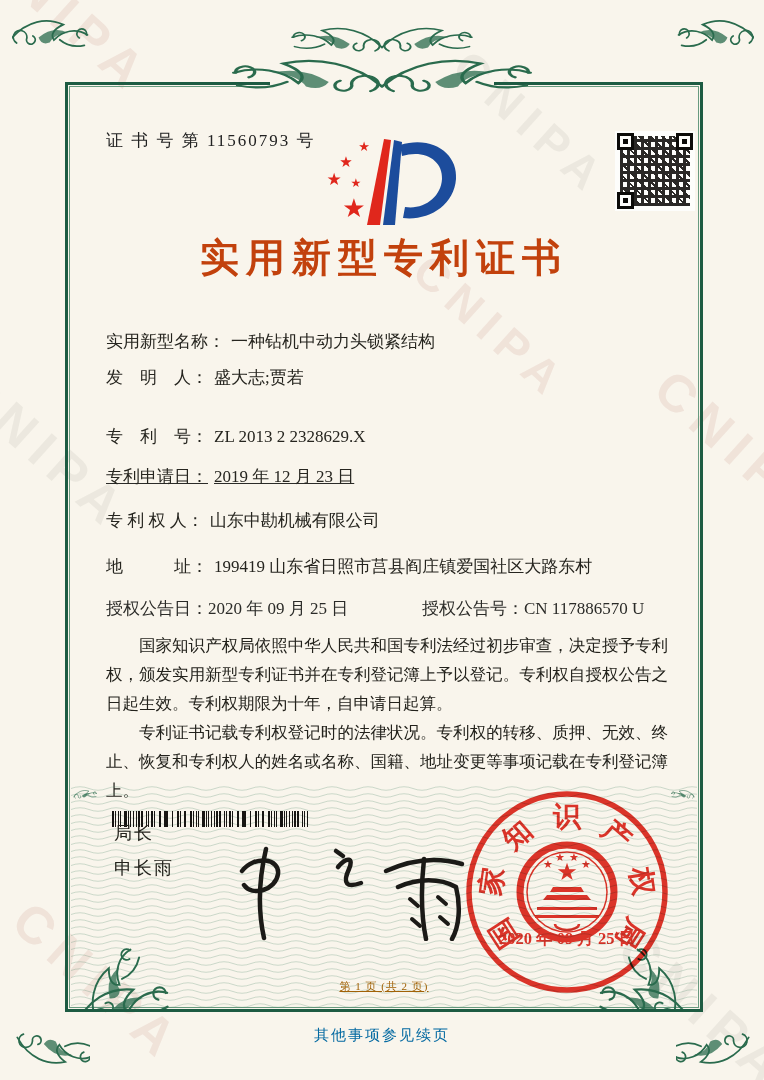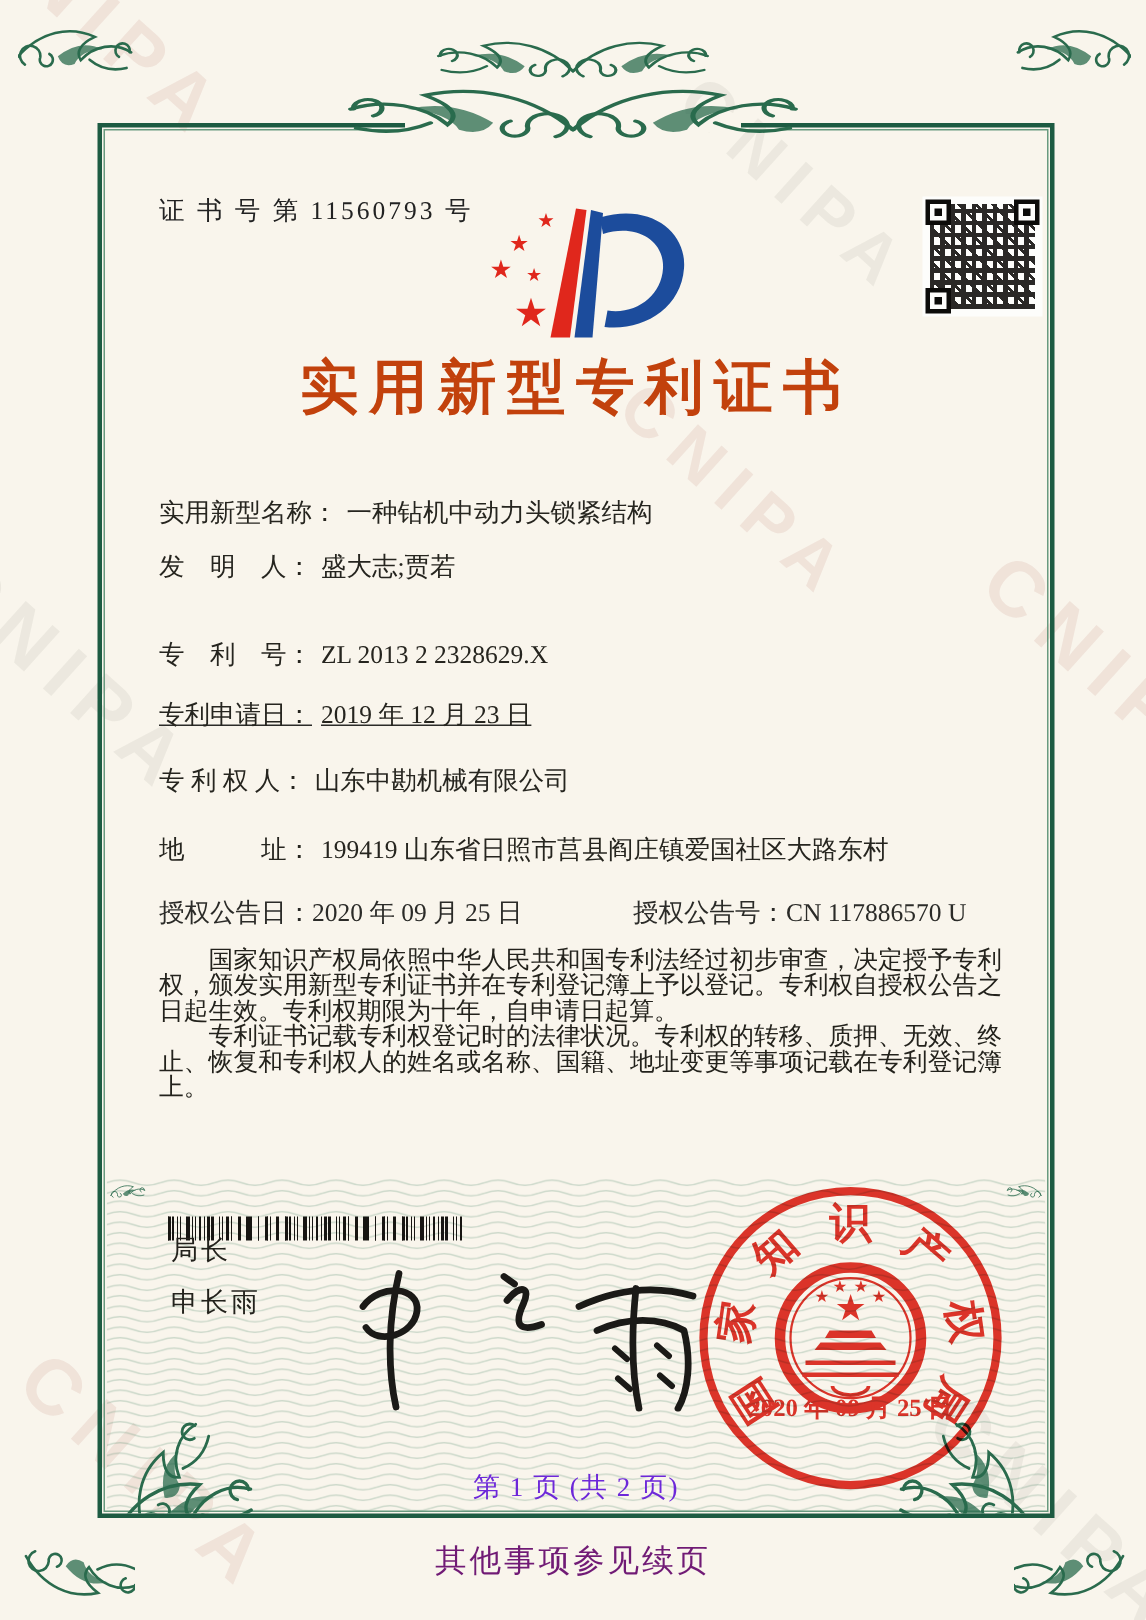--- a/index.html
+++ b/index.html
@@ -40,36 +40,36 @@
     position:absolute; left:0; top:146px; width:100%; text-align:center;
     font-size:39px; font-weight:bold; letter-spacing:7px; color:#c2410c;
   }
   
   .field{position:absolute; left:38px; right:30px; font-size:17px; white-space:nowrap;}
   .flabel{color:#26251f;}
   .fvalue{color:#26251f; margin-left:6px;}
   .grant-row{position:absolute; left:38px; top:512px; width:580px; font-size:17px; white-space:nowrap;}
   .grant-no{position:absolute; left:316px; top:0;}
   
-  .paras{position:absolute; left:38px; top:546px; width:562px; font-size:16.5px; line-height:17px; text-align:justify; color:#23221c;}
+  .paras{position:absolute; left:38px; top:546px; width:562px; font-size:16.5px; line-height:29px; text-align:justify; color:#23221c;}
   .paras p{margin:0; text-indent:2em;}
   
   .band{position:absolute; left:3px; top:700px; width:626px; height:224px; overflow:hidden; z-index:1;}
   .band svg.wavy{position:absolute; inset:0;}
   
   .barcode{position:absolute; left:44px; top:726px; width:196px; height:16px; z-index:2;
     background:
       repeating-linear-gradient(90deg,#171512 0 2px,transparent 2px 3px,#171512 3px 4px,transparent 4px 8px,#171512 8px 9px,transparent 9px 13px),
       repeating-linear-gradient(90deg,#171512 0 1px,transparent 1px 6px);}
   .signer{position:absolute; left:46px; top:736px; font-size:18px; letter-spacing:2px; z-index:2; color:#23221c;}
   .signer div{margin-bottom:11px;}
   .signature{position:absolute; left:158px; top:756px; z-index:2;}
   .seal{position:absolute; left:393px; top:701px; width:212px; height:212px; z-index:3; mix-blend-mode:multiply; opacity:.95;}
-  .page-no{position:absolute; left:0; top:894px; width:100%; text-align:center; font-size:18px; letter-spacing:1px; z-index:2; color:#6d28d9;}
-  .footer-note{position:absolute; left:0; top:1026px; width:100%; text-align:center; font-size:21px; letter-spacing:2px; color:#701a75;}
+  .page-no{position:absolute; left:0; top:894px; width:100%; text-align:center; font-size:11px; letter-spacing:1px; z-index:2; color:#a16207;text-decoration:underline;}
+  .footer-note{position:absolute; left:0; top:1026px; width:100%; text-align:center; font-size:15px; letter-spacing:2px; color:#0369a1;}
   
   .orn{position:absolute; pointer-events:none;}
   .fl-s{fill:none; stroke:#2a6b4d; stroke-width:1.8; stroke-linecap:round;}
   .fl-f{fill:#2a6b4d; opacity:.75;}
   .star-glyph{font-family:"DejaVu Sans",sans-serif;}
 </style>
 </head>
 <body>
 
 <div class="page">

